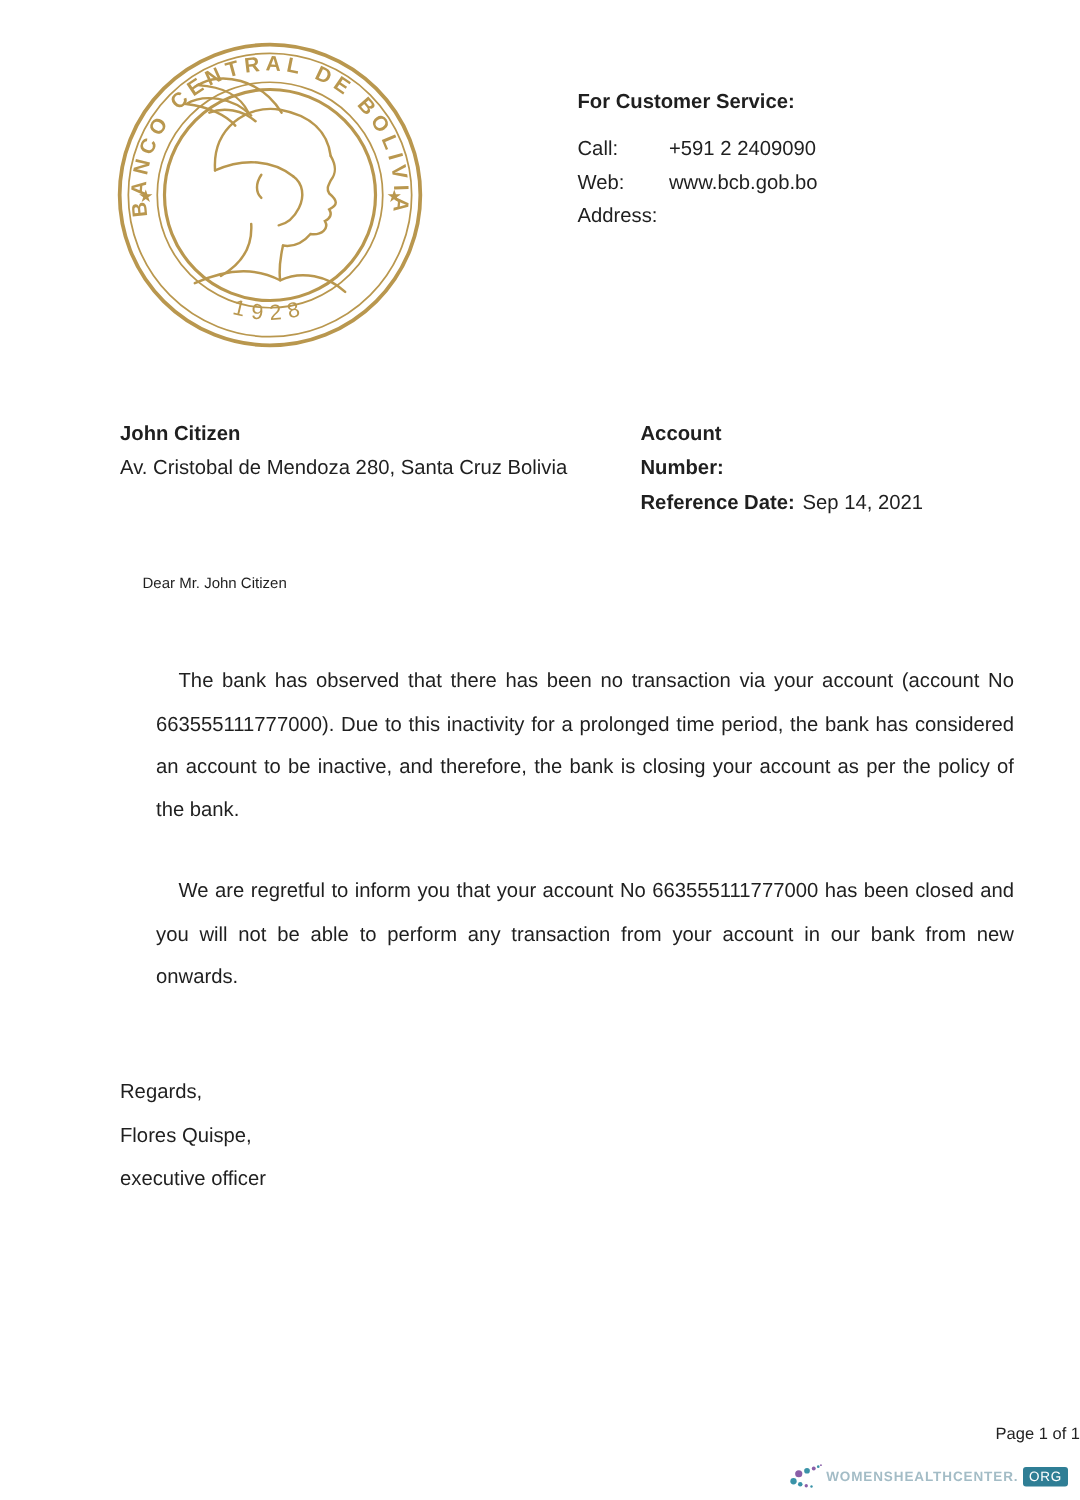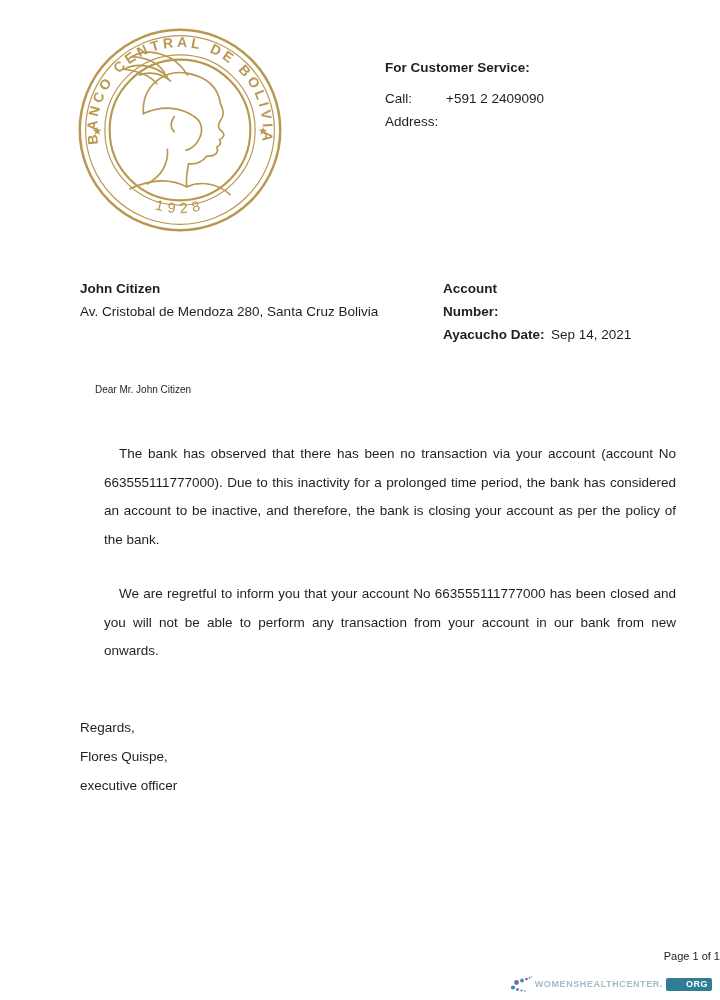--- a/index.html
+++ b/index.html
@@ -13,42 +13,42 @@
   .seal { position:absolute; left:74px; top:24px; width:212px; height:212px; }
   
   .cs-block { position:absolute; left:345px; top:60px; font-size:13.5px;margin-left:40px; }
   .cs-heading { font-weight:bold; line-height:16px; margin-bottom:12px; }
   .cs-row { display:flex; line-height:22.6px; }
   .cs-label { width:61px; flex:none; }
   
   .recipient { position:absolute; left:80px; top:277px; font-size:13.5px; line-height:23px; }
   .recipient-name { font-weight:bold; }
   .acct-block { position:absolute; left:427px; top:277px; font-size:13.5px; }
-  .acct-row { display:flex; line-height:23px;margin-left:16px; }
+  .acct-row { display:flex; line-height:23px; }
   .acct-label { width:108px; flex:none; font-weight:bold; }
   
   .salutation { position:absolute; left:80px; top:384px; font-size:10px; text-indent:15px; }
   .para {
     position:absolute; left:80px; width:572px; font-size:13.5px;
     line-height:28.6px; text-align:justify; text-indent:15px;margin-left:24px;
   }
   .para-1 { top:440px; }
   .para-2 { top:580px; }
   .closing { position:absolute; left:80px; top:713px; font-size:13.5px; line-height:29px; }
   
   .page-number { position:absolute; top:950px; left:0; width:100%; text-align:right; font-size:11px; color:#222; }
   .watermark {
     position:absolute; right:8px; bottom:7px;
     display:flex; align-items:center; gap:3px;
   }
   .wm-dots { width:22px; height:18px; flex:none; }
   .wm-site { font-size:9px; letter-spacing:0.6px; color:#a3bcc6; font-weight:bold; }
   .wm-badge {
-    font-size:9px; font-weight:bold; color:#ffffff; background:#2f7e95;
-    padding:1px 4px 2px 20px; border-radius:2px; letter-spacing:0.5px;
+    font-size:9px; font-weight:normal; color:#ffffff; background:#2f7e95;
+    padding:1px 4px 2px 4px; border-radius:2px; letter-spacing:0.5px;
   }
 </style>
 </head>
 <body>
 
 <div class="page">
 
   <svg class="seal" viewBox="0 0 220 220" xmlns="http://www.w3.org/2000/svg">
     <g fill="none" stroke="#b9974e">
       <circle cx="110" cy="110" r="104" stroke-width="2.6"></circle>
@@ -86,35 +86,39 @@
     </g>
   </svg>
 
   <div class="cs-block">
     <div class="cs-heading">For Customer Service:</div>
     <div class="cs-row">
       <span class="cs-label">Call:</span>
       <span>+591 2 2409090</span>
     </div>
     <div class="cs-row">
+      <span class="cs-label">Web:</span>
+      <span>www.bcb.gob.bo</span>
+    </div>
+    <div class="cs-row">
       <span class="cs-label">Address:</span>
     </div>
   </div>
 
   <div class="recipient">
     <div class="recipient-name">John Citizen</div>
     <div>Av. Cristobal de Mendoza 280, Santa Cruz Bolivia</div>
   </div>
 
   <div class="acct-block">
     <div class="acct-row">
       <span class="acct-label">Account Number:</span>
     </div>
     <div class="acct-row">
-      <span class="acct-label">Ayacucho Date:</span>
+      <span class="acct-label">Reference Date:</span>
       <span>Sep 14, 2021</span>
     </div>
   </div>
 
   <div class="salutation">Dear Mr. John Citizen</div>
 
   <p class="para para-1">The bank has observed that there has been no transaction via your account (account No 663555111777000). Due to this inactivity for a prolonged time period, the bank has considered an account to be inactive, and therefore, the bank is closing your account as per the policy of the bank.</p>
 
   <p class="para para-2">We are regretful to inform you that your account No 663555111777000 has been closed and you will not be able to perform any transaction from your account in our bank from new onwards.</p>
 

